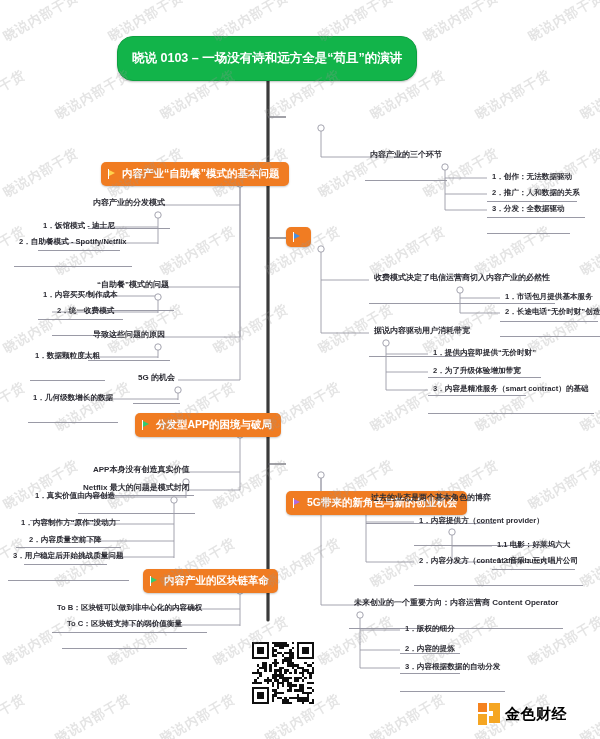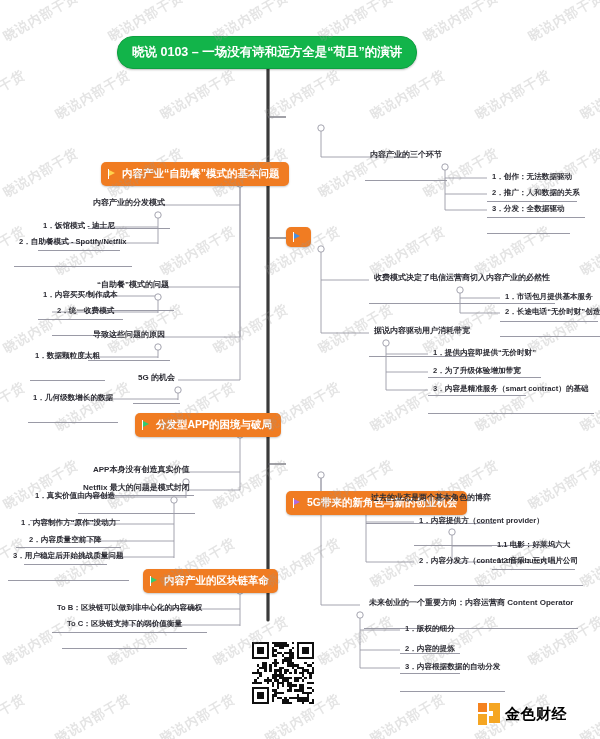--- a/index.html
+++ b/index.html
@@ -20,21 +20,21 @@
       font-family:"DejaVu Sans",sans-serif;letter-spacing:1px;}
 
   
   #wires{position:absolute;left:0;top:0;width:600px;height:739px;z-index:1;}
 
   
   .node{position:absolute;z-index:3;box-sizing:border-box;white-space:nowrap;}
 
   .root{
     background:#12b44a;color:#fff;font-weight:bold;font-size:12.5px;
-    border-radius:16px;padding:7px 14px;
+    border-radius:16px;padding:13px 14px;
     box-shadow:0 1px 2px rgba(0,0,0,.25);
     border:1px solid #0ea041;
   }
 
   .topic{
     background:#f07c22;color:#fff;font-weight:bold;font-size:10.5px;
     border-radius:5px;padding:5px 9px 5px 7px;
     box-shadow:0 1px 2px rgba(0,0,0,.22);
     display:flex;align-items:center;gap:5px;
   }
@@ -271,21 +271,21 @@
   </div>
   <div class="node leaf sub" style="left:492px;top:538px;">
     <span>1.1 电影：好莱坞六大</span>
   </div>
   <div class="node leaf sub" style="left:492px;top:554px;">
     <span>1.2 音乐：三大唱片公司</span>
   </div>
   <div class="node leaf sub" style="left:414px;top:554px;">
     <span>2．内容分发方（content distributer）</span>
   </div>
-  <div class="node leaf" style="left:364px;top:596px;">
+  <div class="node leaf" style="left:349px;top:596px;">
     <span>未来创业的一个重要方向：内容运营商 Content Operator</span>
   </div>
   <div class="node leaf sub" style="left:400px;top:622px;">
     <span>1．版权的细分</span>
   </div>
   <div class="node leaf sub" style="left:400px;top:642px;">
     <span>2．内容的提炼</span>
   </div>
   <div class="node leaf sub" style="left:400px;top:660px;">
     <span>3．内容根据数据的自动分发</span>

